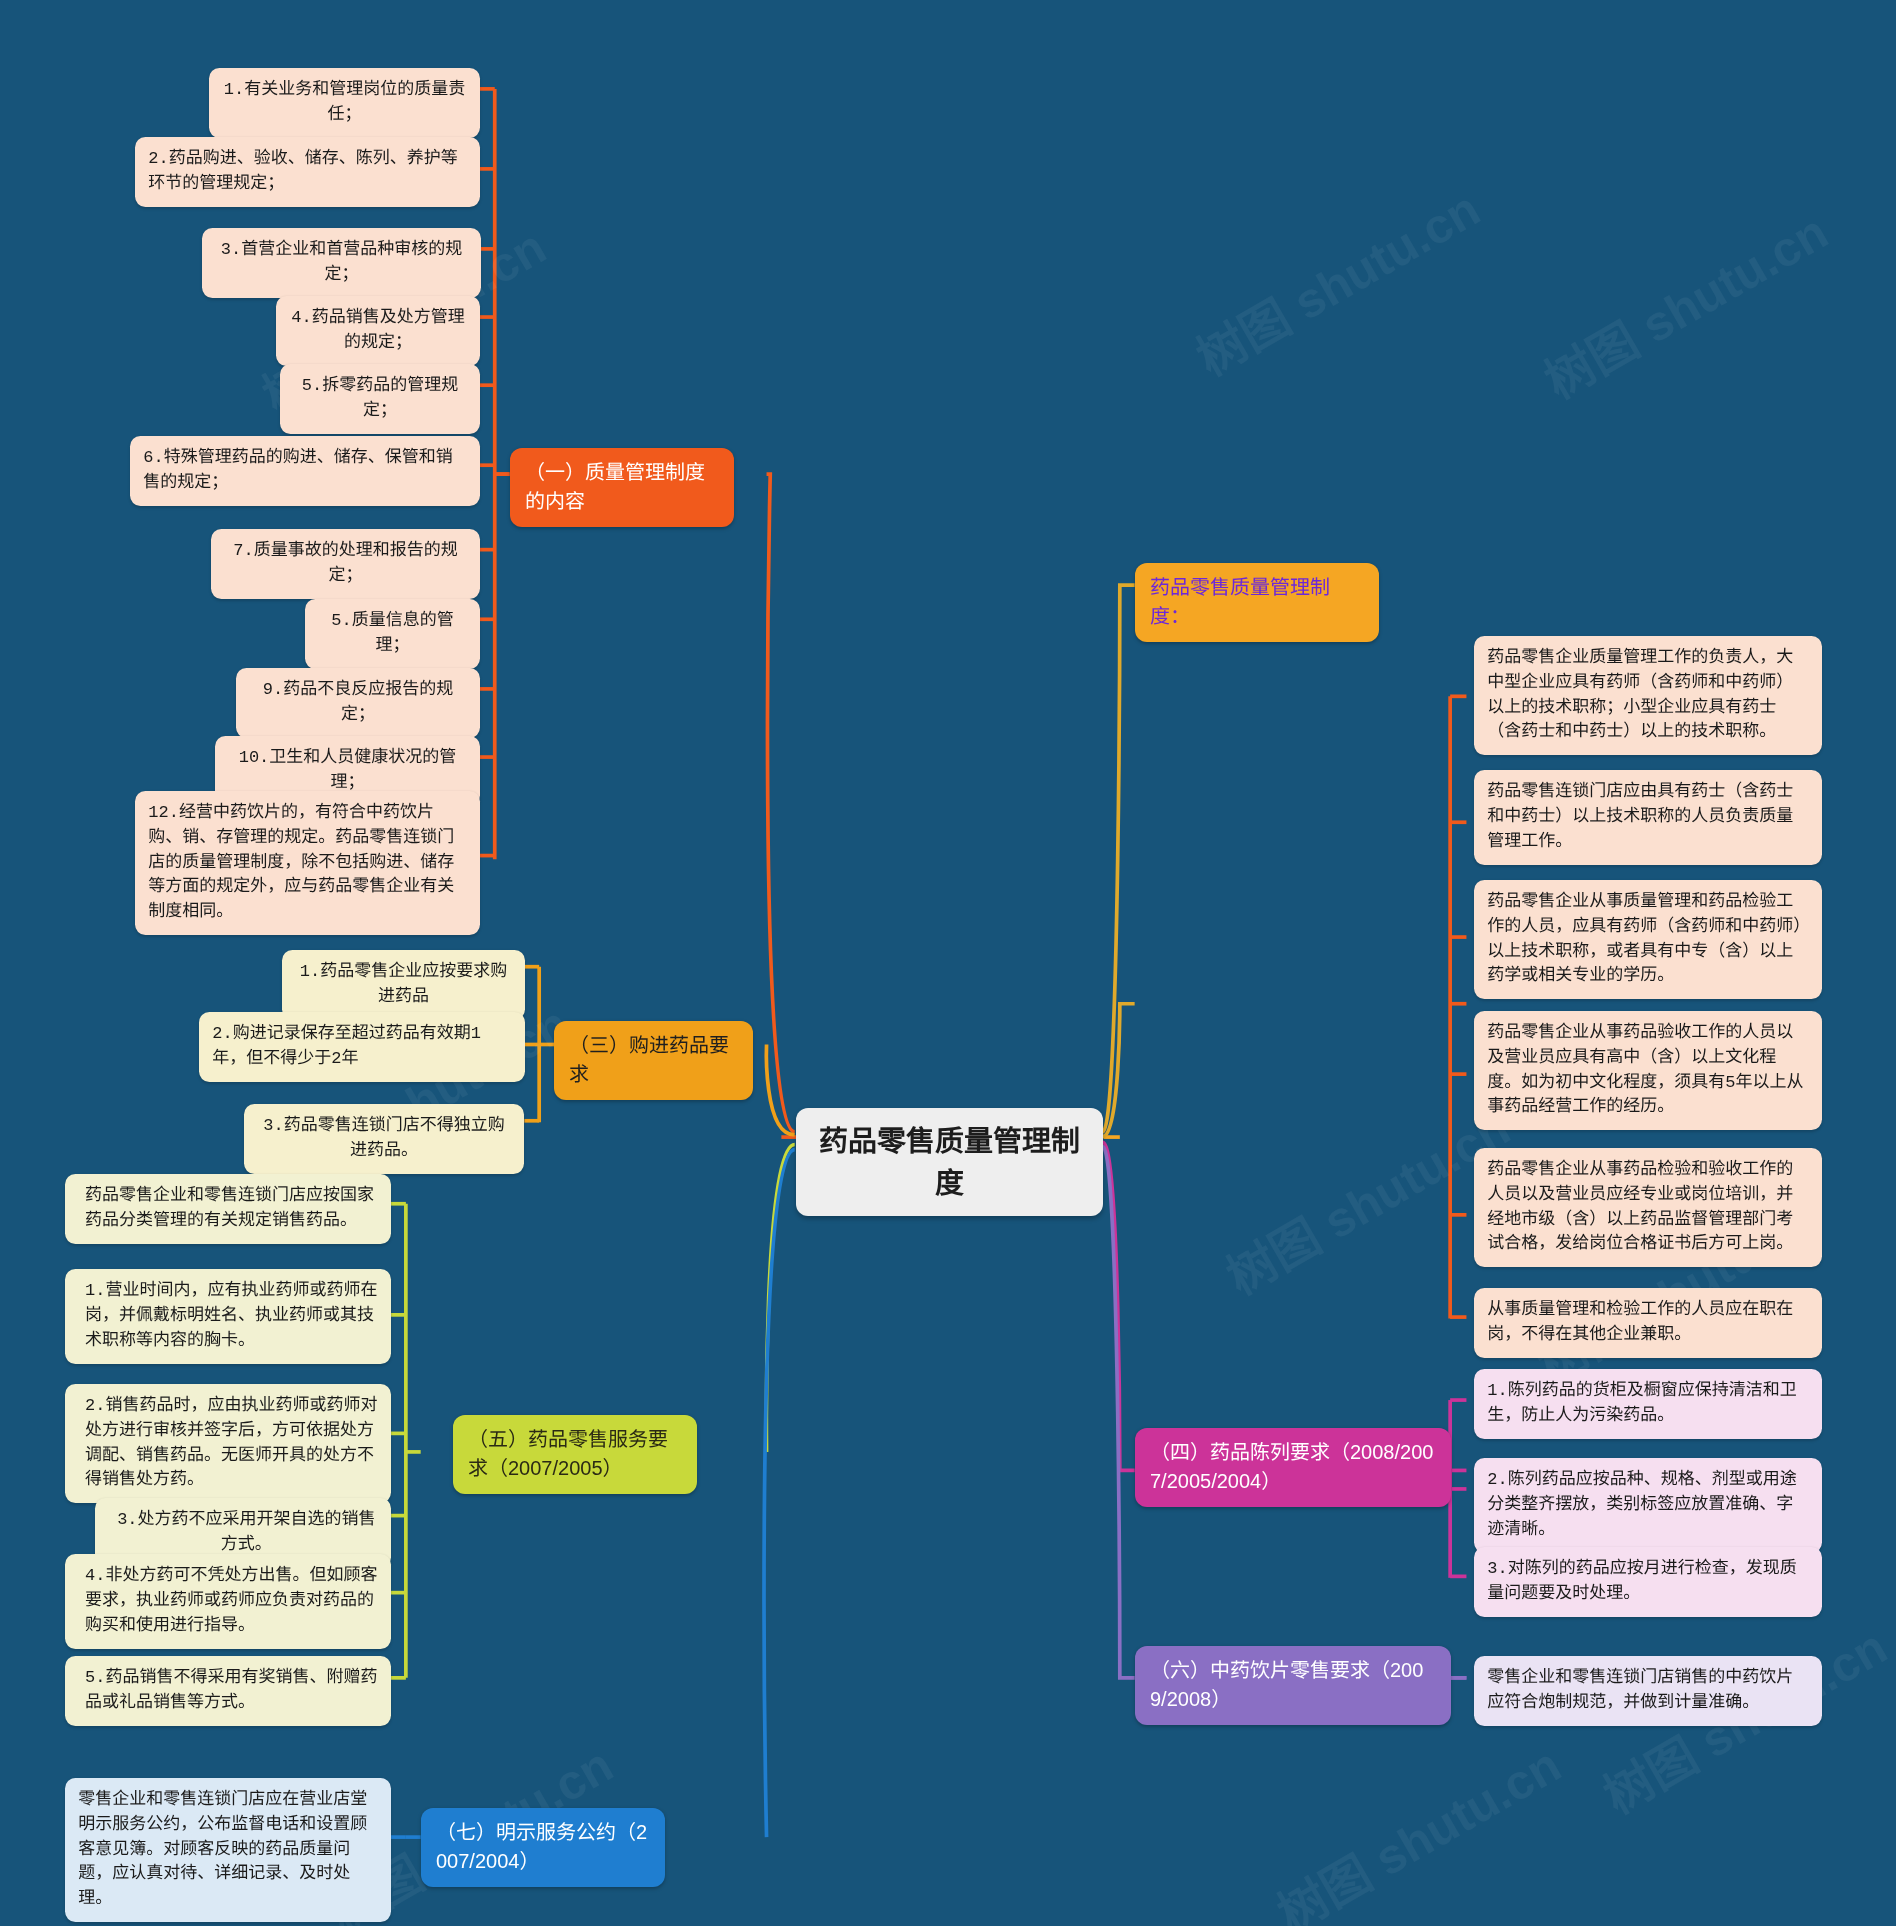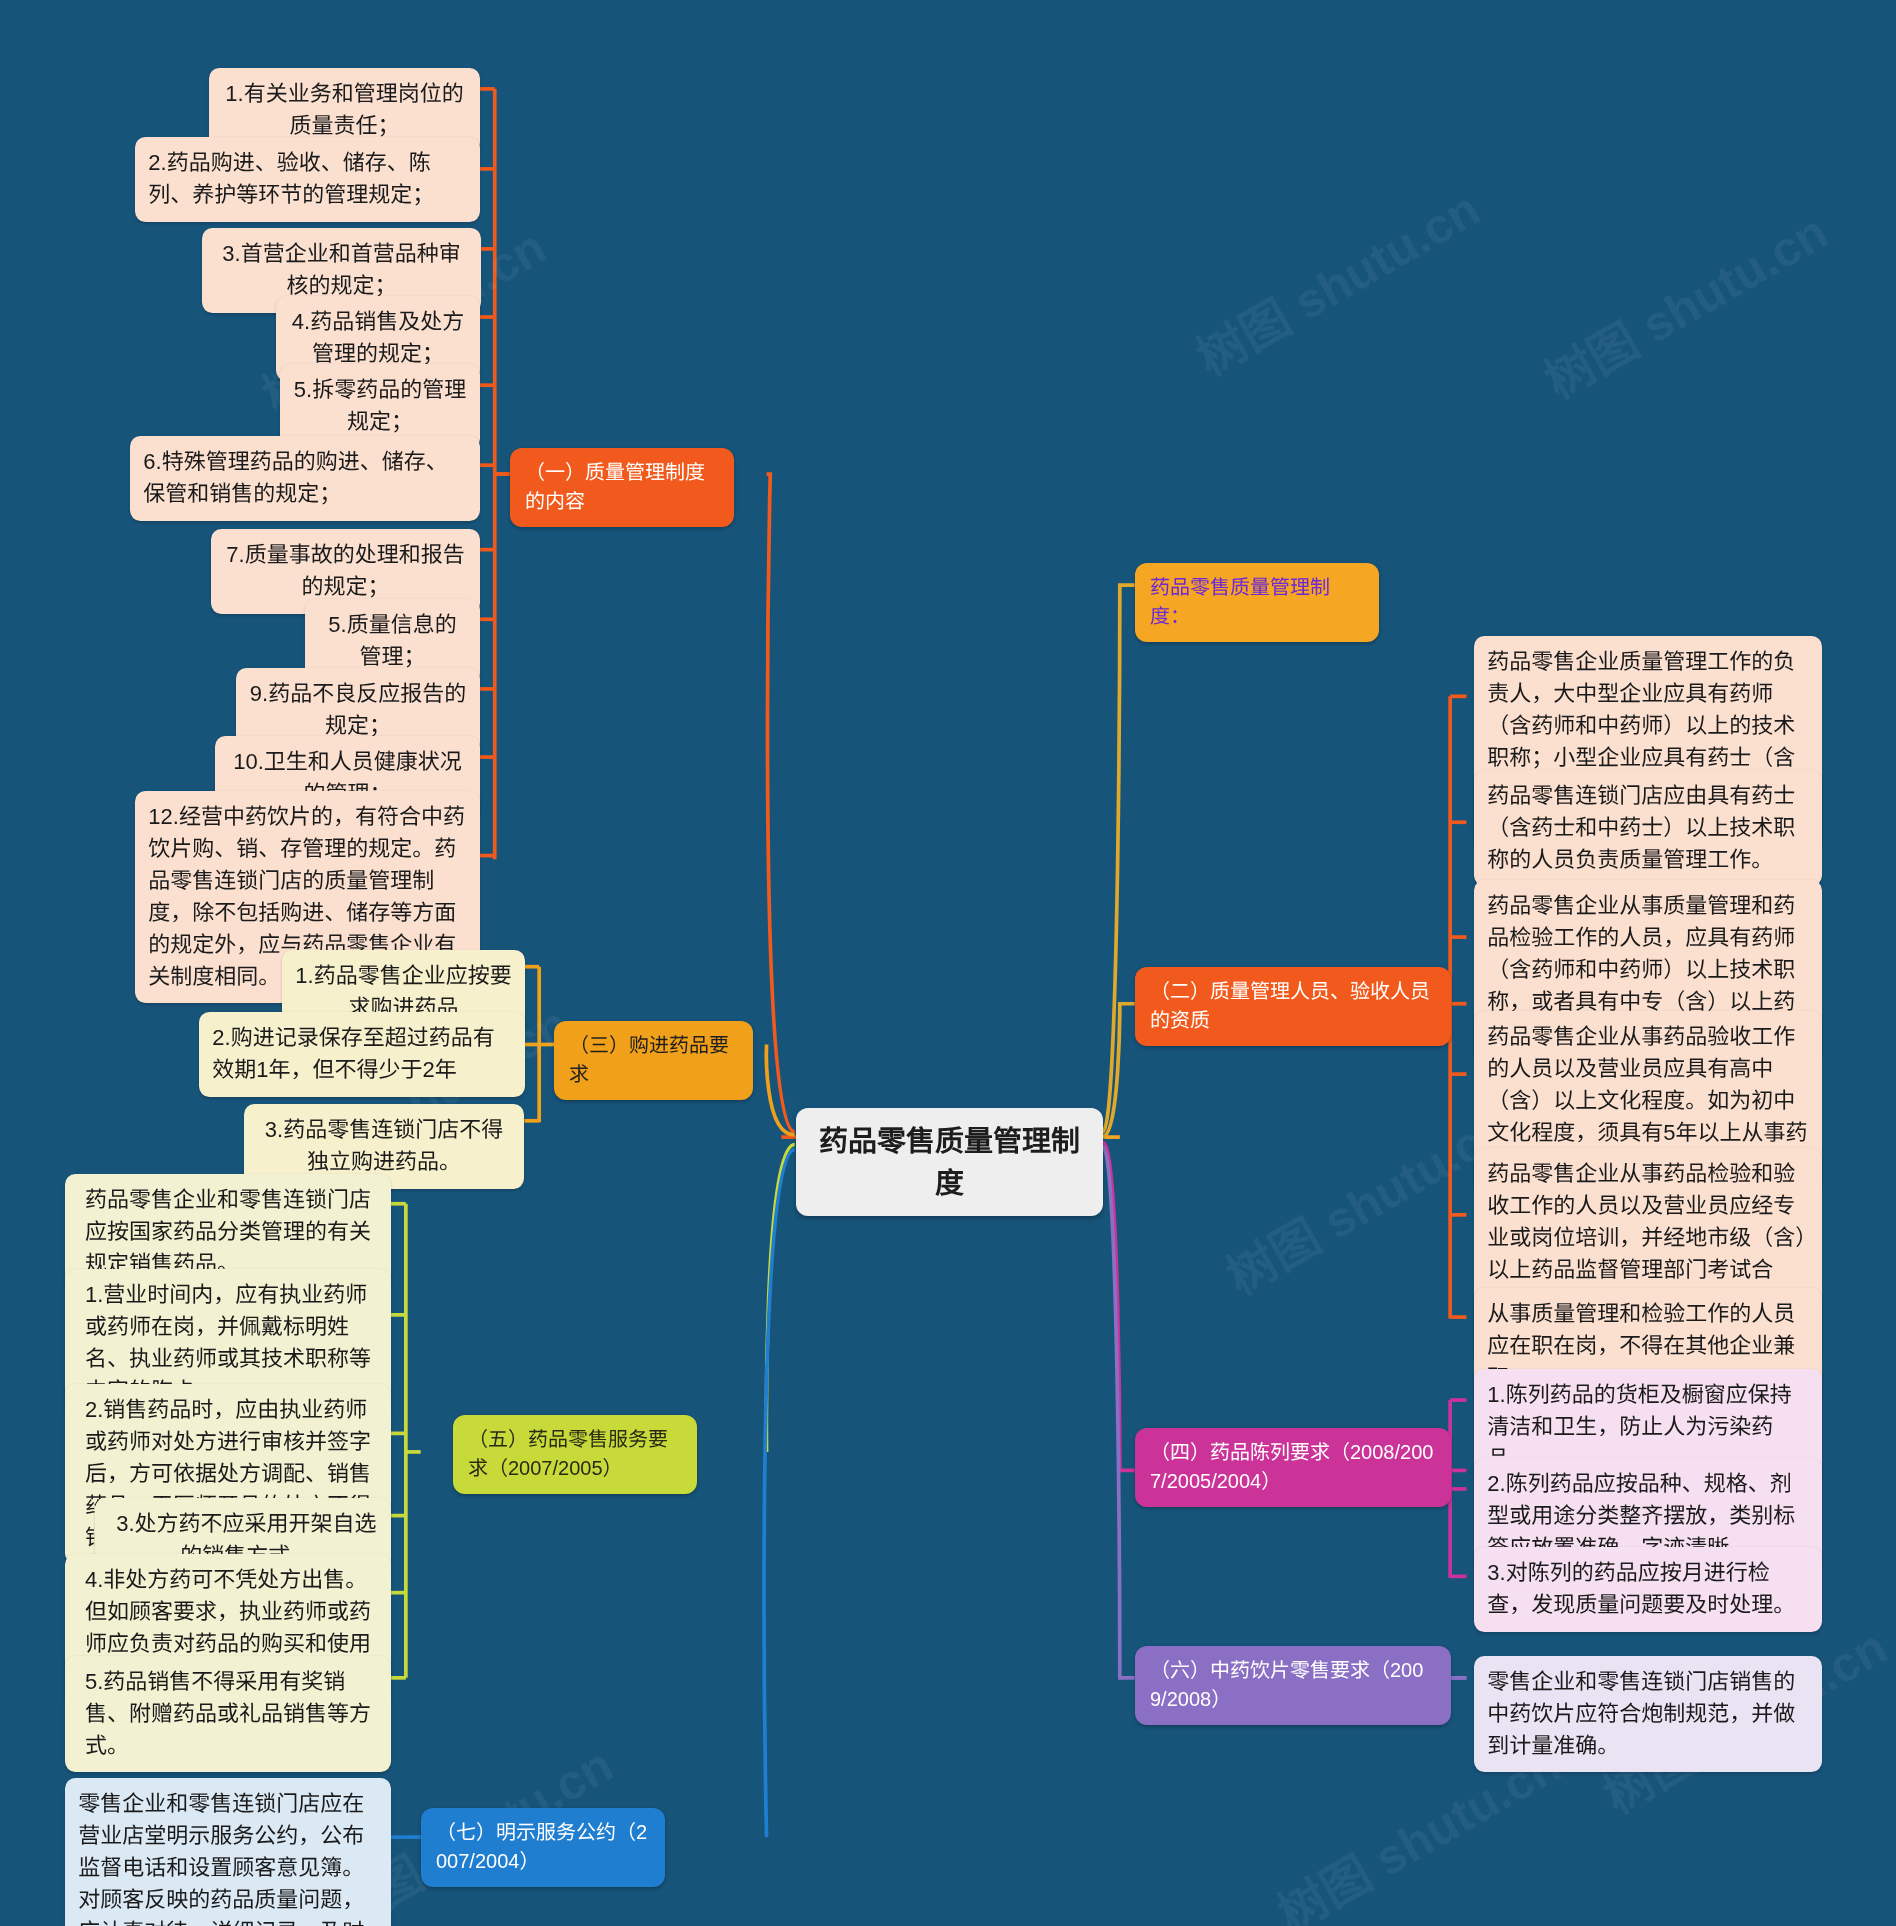--- a/index.html
+++ b/index.html
@@ -19,22 +19,23 @@
     box-sizing:border-box;
     border-radius:10.4px;
     padding:10.4px 13.3px;
     line-height:1.45;
     color:#1a1a1a;
     white-space:pre-wrap;
     word-break:break-all;
   }
   .leaf{
     background:#fbe0d0;
-    font-size:22px;
+    font-size:17px;
     box-shadow:0 1.5px 3px rgba(0,0,0,.18);
+    font-family:Liberation Mono, monospace;
   }
   .leaf.center-txt{text-align:center;}
 
   
   .central{
     background:#eeeeee;
     color:#1d1d1d;
     font-size:29px;
     font-weight:700;
     padding:12px 19px;
@@ -201,21 +202,20 @@
   <div class="node leaf lf-lightyellow center-txt" style="left:95px;top:1498px;width:296px;">3.处方药不应采用开架自选的销售方式。</div>
   <div class="node leaf lf-lightyellow" style="left:65px;top:1554px;width:326px;">4.非处方药可不凭处方出售。但如顾客要求，执业药师或药师应负责对药品的购买和使用进行指导。</div>
   <div class="node leaf lf-lightyellow" style="left:65px;top:1656px;width:326px;">5.药品销售不得采用有奖销售、附赠药品或礼品销售等方式。</div>
 
   <div class="node branch b-blue" style="left:421px;top:1808px;width:244px;">（七）明示服务公约（2007/2004）</div>
 
   <div class="node leaf lf-ice" style="left:65px;top:1778px;width:326px;">零售企业和零售连锁门店应在营业店堂明示服务公约，公布监督电话和设置顾客意见簿。对顾客反映的药品质量问题，应认真对待、详细记录、及时处理。</div>
 
   <div class="node branch b-amber" style="left:1135px;top:563px;width:244px;">药品零售质量管理制度：</div>
 
-  <div class="node branch b-orange" style="left:1135px;top:967px;width:316px;">（二）质量管理人员、验收人员的资质</div>
 
   <div class="node leaf lf-peach" style="left:1474px;top:636px;width:348px;">药品零售企业质量管理工作的负责人，大中型企业应具有药师（含药师和中药师）以上的技术职称；小型企业应具有药士（含药士和中药士）以上的技术职称。</div>
   <div class="node leaf lf-peach" style="left:1474px;top:770px;width:348px;">药品零售连锁门店应由具有药士（含药士和中药士）以上技术职称的人员负责质量管理工作。</div>
   <div class="node leaf lf-peach" style="left:1474px;top:880px;width:348px;">药品零售企业从事质量管理和药品检验工作的人员，应具有药师（含药师和中药师）以上技术职称，或者具有中专（含）以上药学或相关专业的学历。</div>
   <div class="node leaf lf-peach" style="left:1474px;top:1011px;width:348px;">药品零售企业从事药品验收工作的人员以及营业员应具有高中（含）以上文化程度。如为初中文化程度，须具有5年以上从事药品经营工作的经历。</div>
   <div class="node leaf lf-peach" style="left:1474px;top:1148px;width:348px;">药品零售企业从事药品检验和验收工作的人员以及营业员应经专业或岗位培训，并经地市级（含）以上药品监督管理部门考试合格，发给岗位合格证书后方可上岗。</div>
   <div class="node leaf lf-peach" style="left:1474px;top:1288px;width:348px;">从事质量管理和检验工作的人员应在职在岗，不得在其他企业兼职。</div>
 
   <div class="node branch b-magenta" style="left:1135px;top:1428px;width:316px;">（四）药品陈列要求（2008/2007/2005/2004）</div>
 

